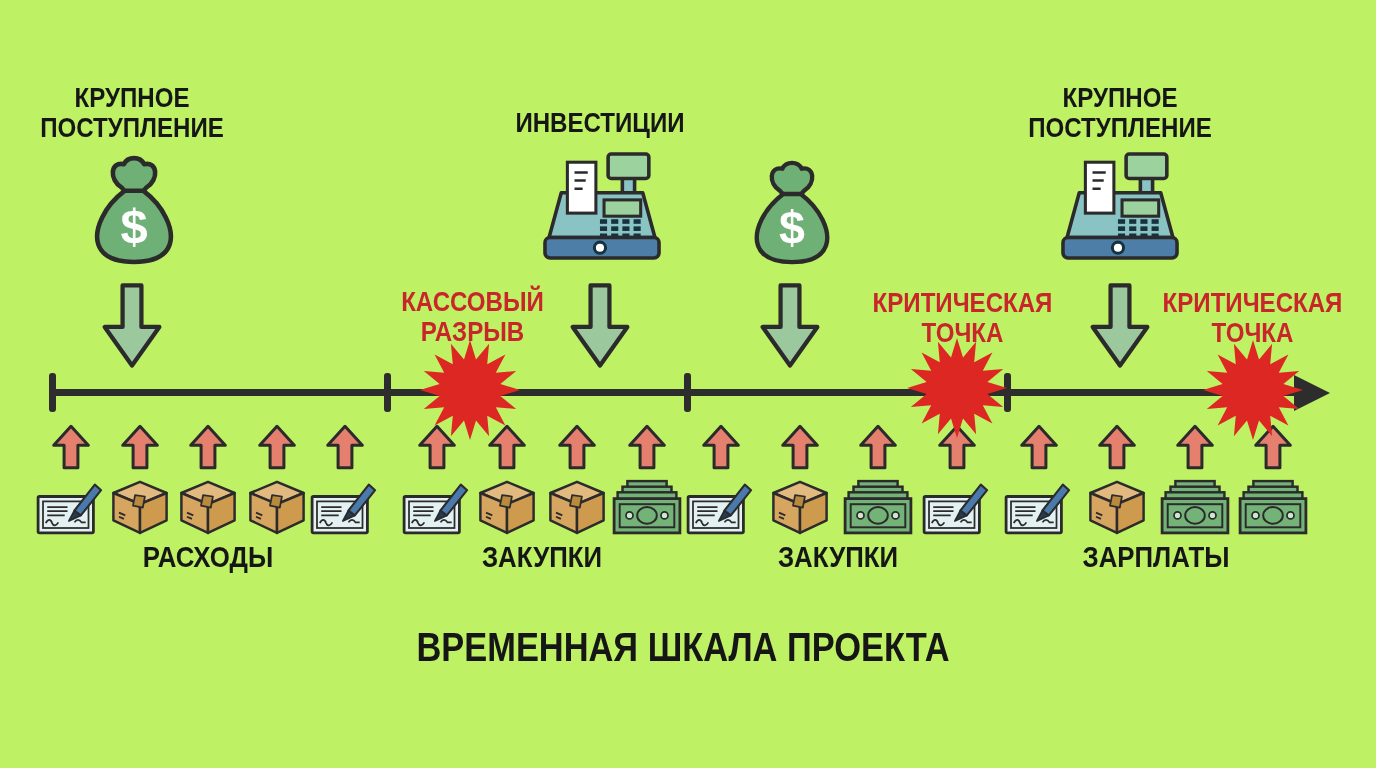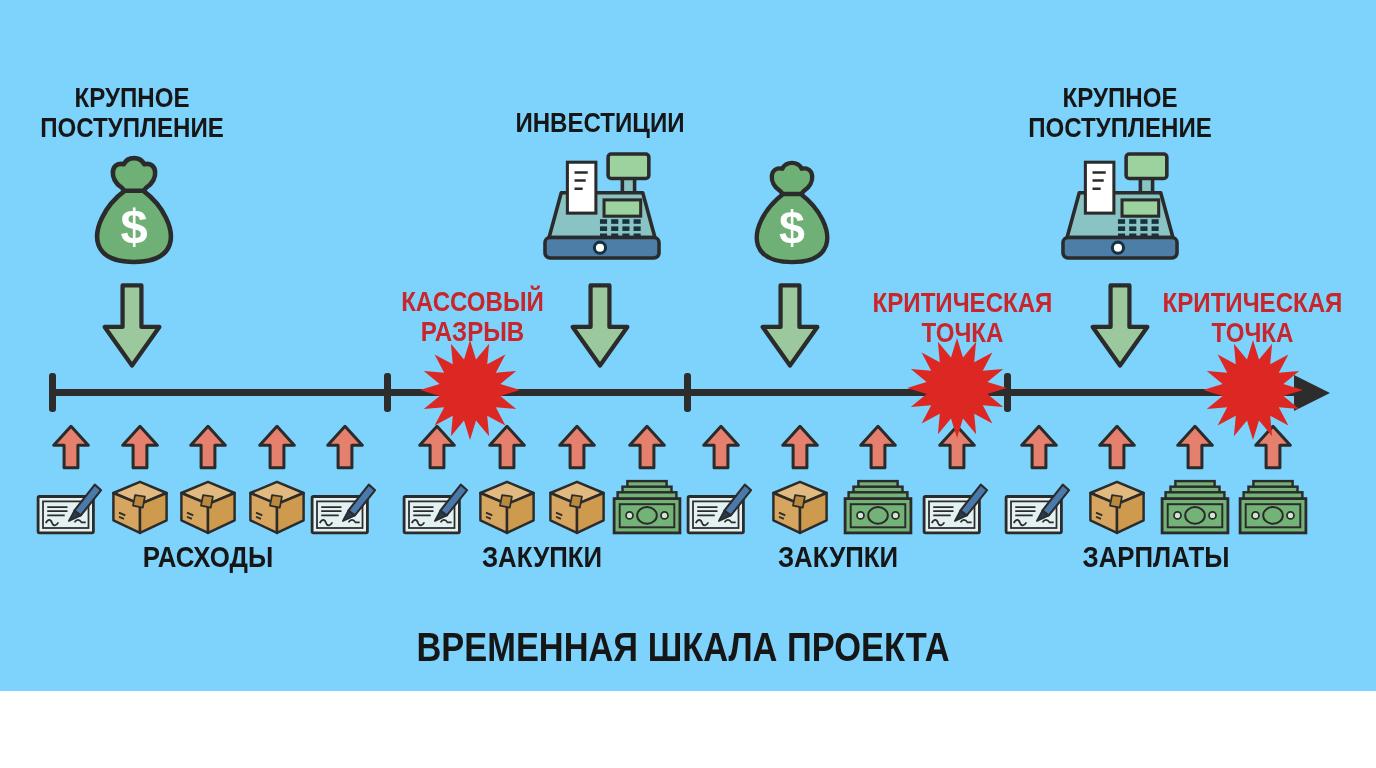--- a/index.html
+++ b/index.html
@@ -4,21 +4,21 @@
 <style>
   :root{
     --c-text:#161616; --c-red-text:#c8262b; --c-line:#2d2d2d;
     --c-green-arrow:#9cc89e; --c-red-arrow:#e6806e; --c-starburst:#dc2723;
     --c-bag-green:#6fb076; --c-register-teal:#8ac3c4; --c-register-blue:#4c7ea7;
     --c-screen-green:#9cd29e; --c-box-top:#e2ba80; --c-box-left:#d6a55f;
     --c-box-right:#cd9a4e; --c-check-bg:#e3f1f3; --c-pen-blue:#4a7aab;
     --c-cash-green:#74b377; --c-outline:#2b2b2b;
   }
   html,body{margin:0;padding:0;background:#fff;}
-  .canvas{position:relative;width:1376px;height:691px;background:#7dd3fc;overflow:hidden;
+  .canvas{position:relative;width:1376px;height:768px;background:#bef264;overflow:hidden;
           font-family:"Liberation Sans","DejaVu Sans",sans-serif;}
   .abs{position:absolute;}
   .lbl{position:absolute;font-weight:bold;text-align:center;line-height:1.06;
        transform:scaleX(.86);transform-origin:50% 0;letter-spacing:0;}
   .toplabel{font-size:28px;color:var(--c-text);}
   .redlabel{font-size:28px;color:var(--c-red-text);}
   .grouplabel{font-size:30px;color:var(--c-text);top:541px;}
   #title{left:358px;top:626px;width:650px;font-size:40px;color:var(--c-text);}
 
   #tl1{left:22px;top:83px;width:220px;}

